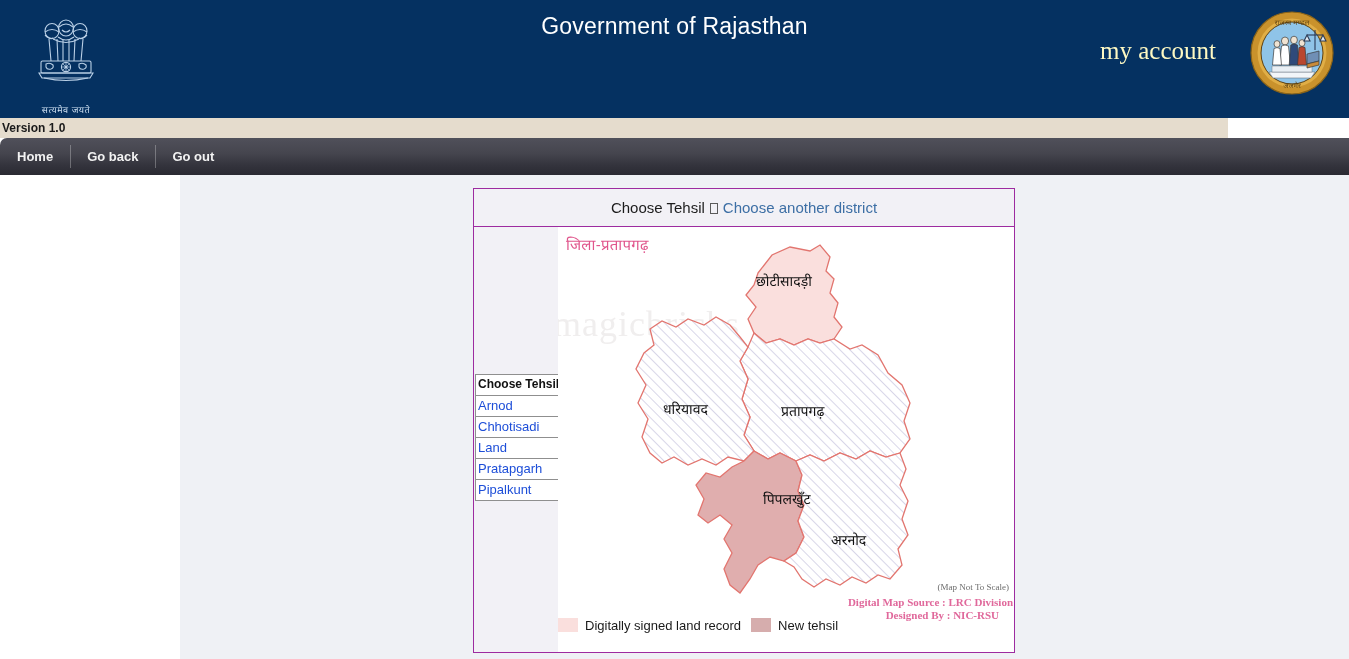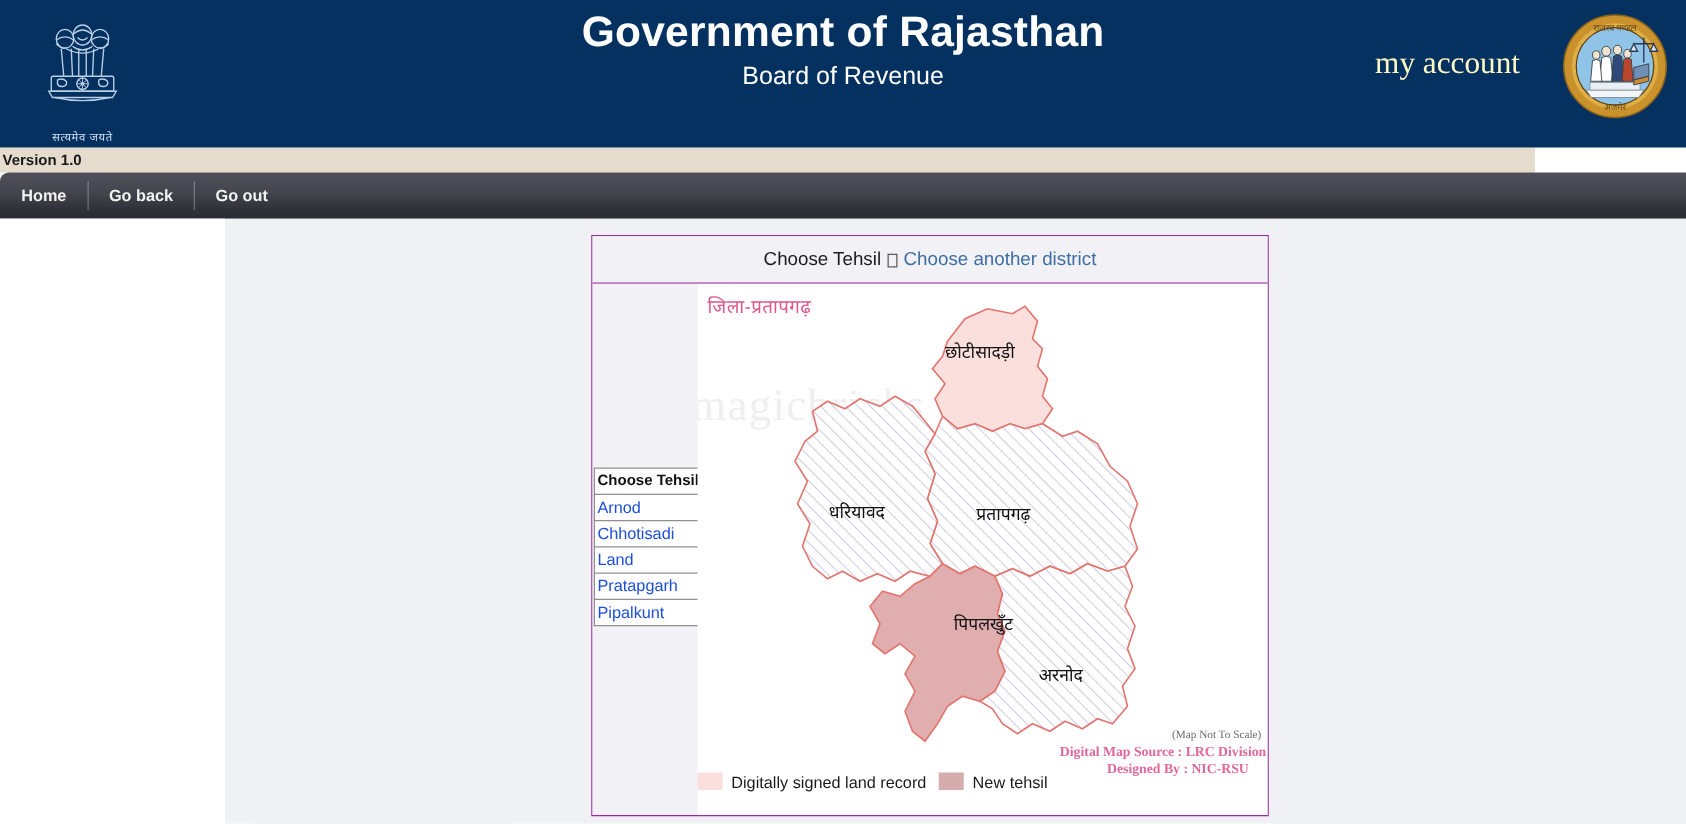--- a/index.html
+++ b/index.html
@@ -30,21 +30,21 @@
     font-family: "Liberation Sans", sans-serif;
     font-size: 9px; color: #cfe0f2; letter-spacing: .5px;
     margin-top: 1px; white-space: nowrap;
   }
   .header-titles {
     position: absolute; left: 0; top: 8px;
     width: 1349px; text-align: center;
     pointer-events: none;
   }
   .header-title-main {
-    font-size: 34px; color: #ffffff; font-weight: bold;
+    font-size: 23px; color: #ffffff; font-weight: normal;
     line-height: 36px; letter-spacing: .2px;
   }
   .header-title-sub {
     font-size: 20px; color: #ffffff; font-weight: normal;
     line-height: 28px; margin-top: 3px;
   }
   .account-link {
     position: absolute; right: 133px; top: 37px;
     font-family: "Liberation Serif", serif;
     font-size: 25px; color: #fef9c3; text-decoration: none;
@@ -251,21 +251,20 @@
 
         <path d="M4 55 h54 l-3 5 H7 z"></path>
         <path d="M9 60 q22 5 44 0"></path>
       </g>
     </svg>
     <span class="emblem-motto">सत्यमेव जयते</span>
   </div>
 
   <div class="header-titles">
     <div class="header-title-main">Government of Rajasthan</div>
-    <div class="header-title-sub">Board of Revenue</div>
   </div>
 
   <a href="#" class="account-link">my account</a>
 
   <div class="seal-bor">
     <svg width="86" height="86" viewBox="0 0 86 86" aria-hidden="true">
       <circle cx="43" cy="43" r="41" fill="#c9922c" stroke="#8a6318" stroke-width="1.2"></circle>
       <circle cx="43" cy="43" r="34.5" fill="#e0ae46"></circle>
       <circle cx="43" cy="43" r="31" fill="#8fc4e8" stroke="#5d4010" stroke-width="1"></circle>
 

